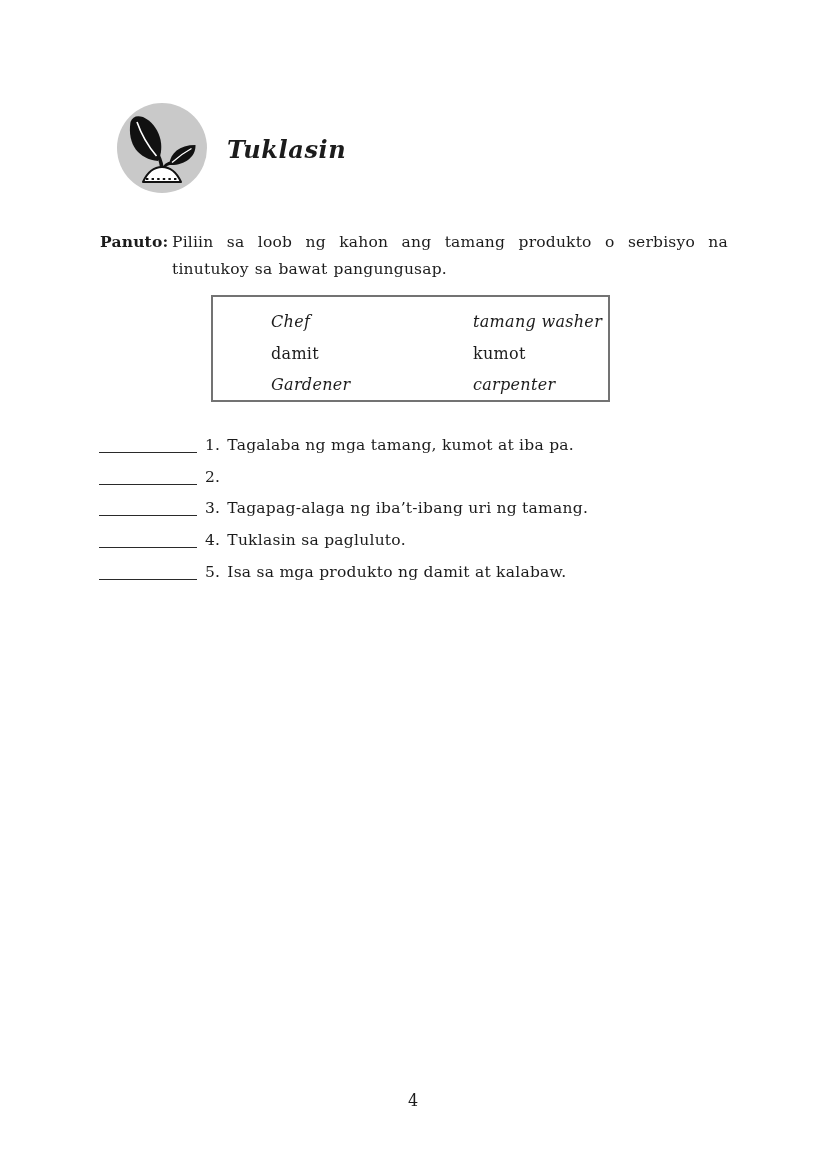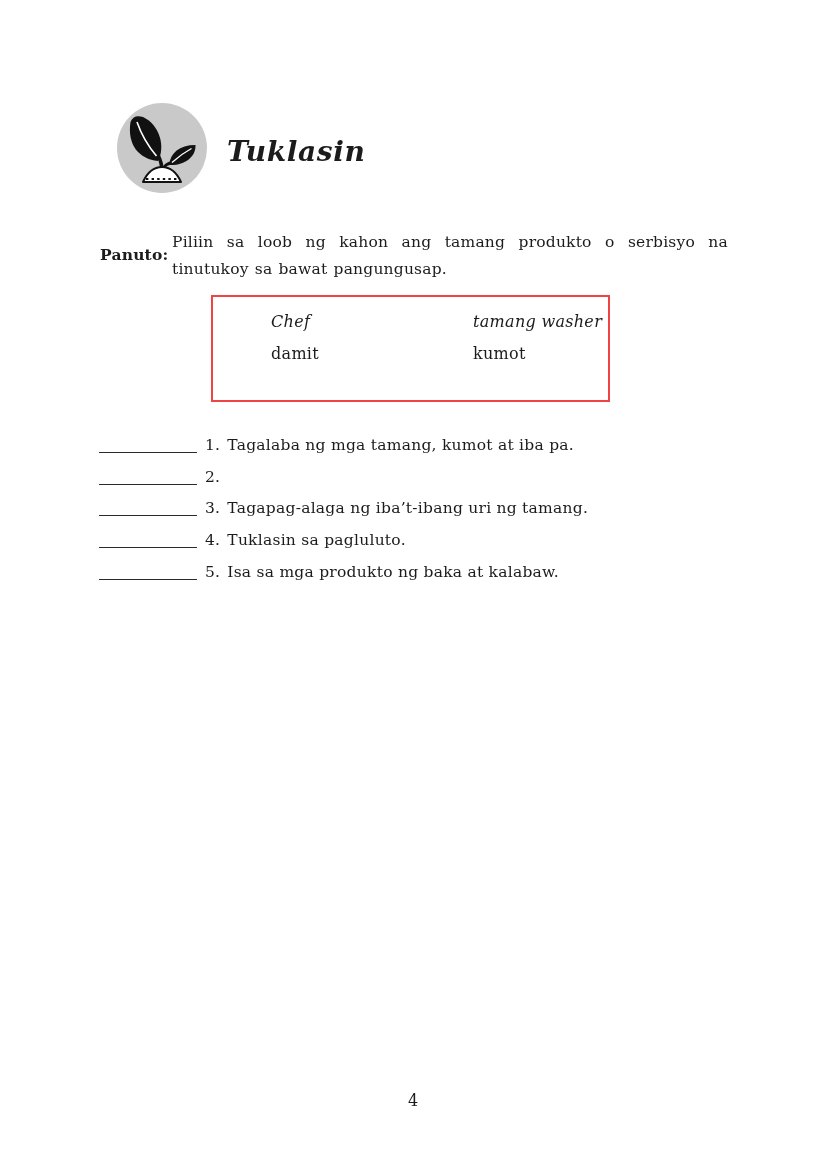--- a/index.html
+++ b/index.html
@@ -13,44 +13,44 @@
   }
   .page { position: absolute; inset: 0; }
 
   
   .header-icon-wrap {
     position: absolute; left: 117px; top: 103px;
     width: 90px; height: 90px;
   }
   .section-title {
     position: absolute; left: 227px; top: 135px;
-    font-size: 28px; font-weight: bold; font-style: italic;
+    font-size: 24px; font-weight: bold; font-style: italic;
     letter-spacing: 0.6px;
   }
 
   
   .instructions {
     position: absolute; left: 100px; top: 229px; width: 628px;
-    display: flex; align-items: center;
+    display: flex; align-items: flex-start;
     font-size: 15.5px; line-height: 26.5px;
   }
   .instructions-label {
     flex: none; width: 72px; font-weight: bold;
     letter-spacing: 0.2px;
   }
   .instructions-text {
     flex: 1 1 auto; text-align: justify; letter-spacing: 0.2px;
     word-spacing: 1px;
   }
 
   
   .word-box {
     position: absolute; left: 211px; top: 295px;
     width: 399px; height: 107px;
-    border: 2px solid #ef4444;
+    border: 2px solid #737373;
     box-sizing: border-box;
     padding-top: 9px;
   }
   .wb-row {
     display: flex; align-items: center;
     height: 31.5px; font-size: 16px; letter-spacing: 0.3px;
   }
   .wb-row.italic { font-style: italic; }
   .wb-left { margin-left: 58px; width: 202px; flex: none; }
   .wb-right { flex: 1; }
@@ -107,20 +107,24 @@
 
   <div class="word-box">
     <div class="wb-row italic">
       <span class="wb-left">Chef</span>
       <span class="wb-right">tamang washer</span>
     </div>
     <div class="wb-row">
       <span class="wb-left">damit</span>
       <span class="wb-right">kumot</span>
     </div>
+    <div class="wb-row italic">
+      <span class="wb-left">Gardener</span>
+      <span class="wb-right">carpenter</span>
+    </div>
   </div>
 
   <div class="questions">
     <div class="q-row">
       <span class="answer-blank"></span>
       <span class="q-num">1.</span>
       <span class="q-text">Tagalaba ng mga tamang, kumot at iba pa.</span>
     </div>
     <div class="q-row">
       <span class="answer-blank"></span>
@@ -132,19 +136,19 @@
       <span class="q-text">Tagapag-alaga ng iba’t-ibang uri ng tamang.</span>
     </div>
     <div class="q-row">
       <span class="answer-blank"></span>
       <span class="q-num">4.</span>
       <span class="q-text">Tuklasin sa pagluluto.</span>
     </div>
     <div class="q-row">
       <span class="answer-blank"></span>
       <span class="q-num">5.</span>
-      <span class="q-text">Isa sa mga produkto ng baka at kalabaw.</span>
+      <span class="q-text">Isa sa mga produkto ng damit at kalabaw.</span>
     </div>
   </div>
 
   <div class="page-number">4</div>
 
 </div>
 
 </body></html>

